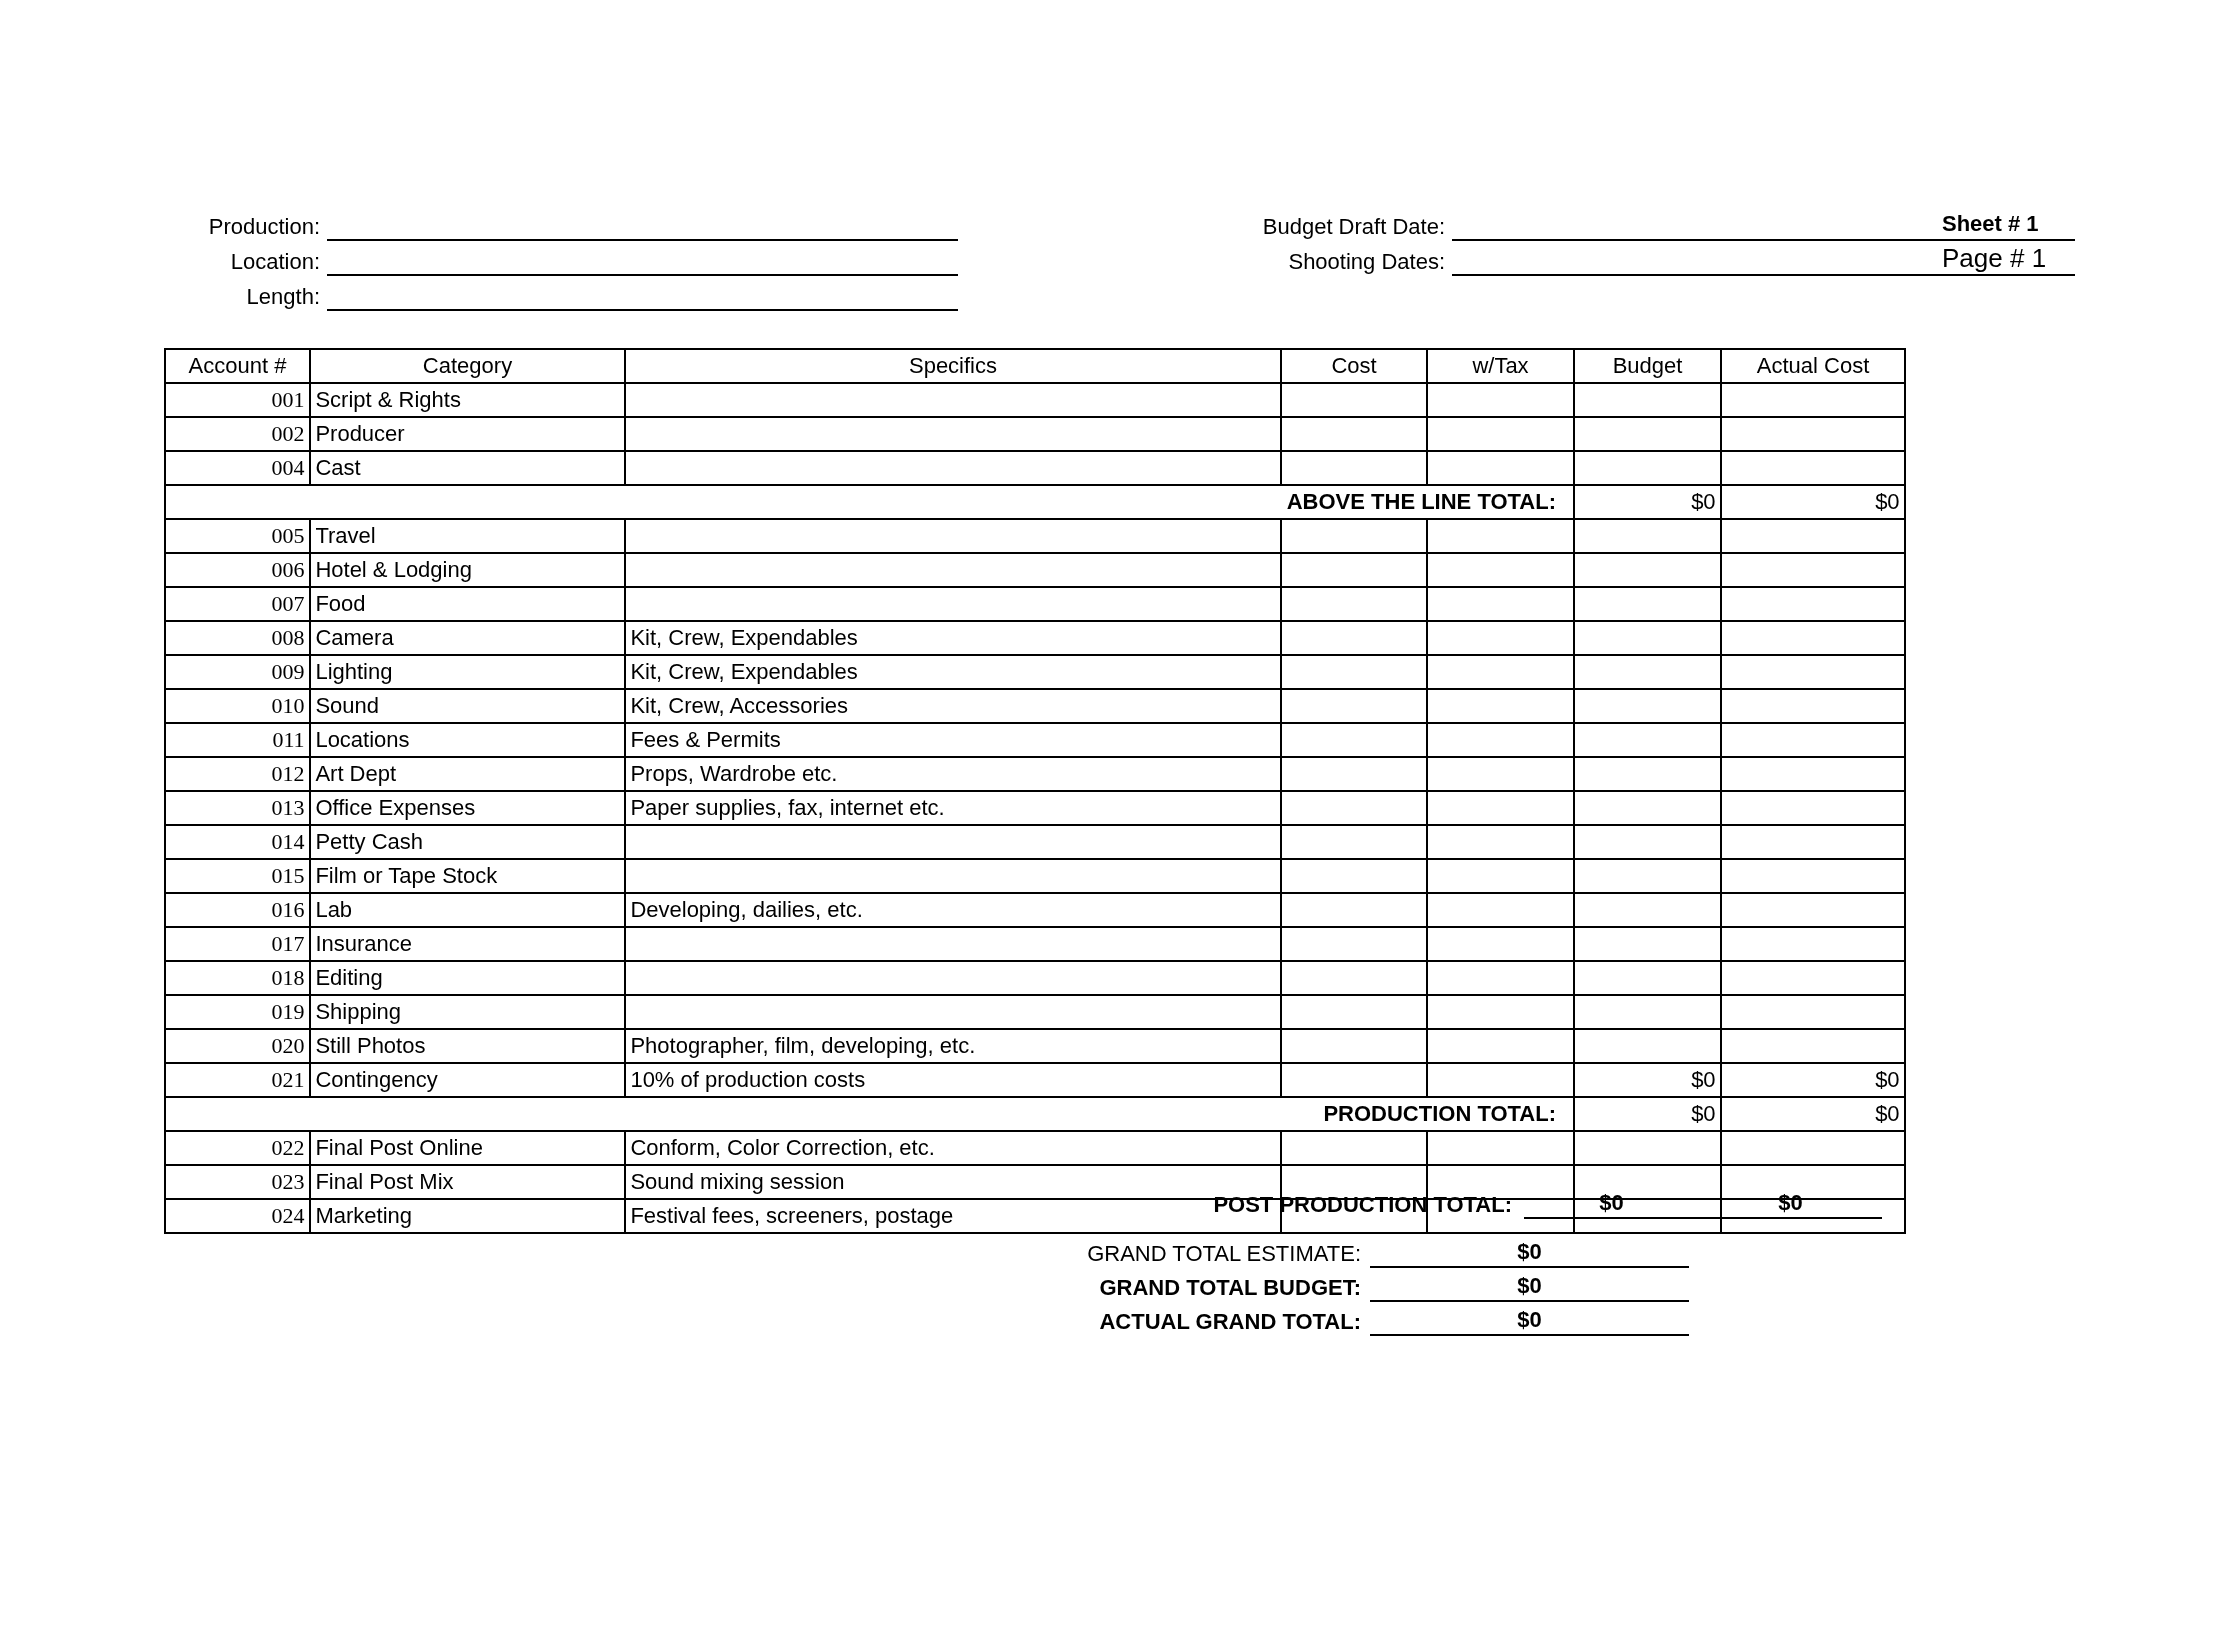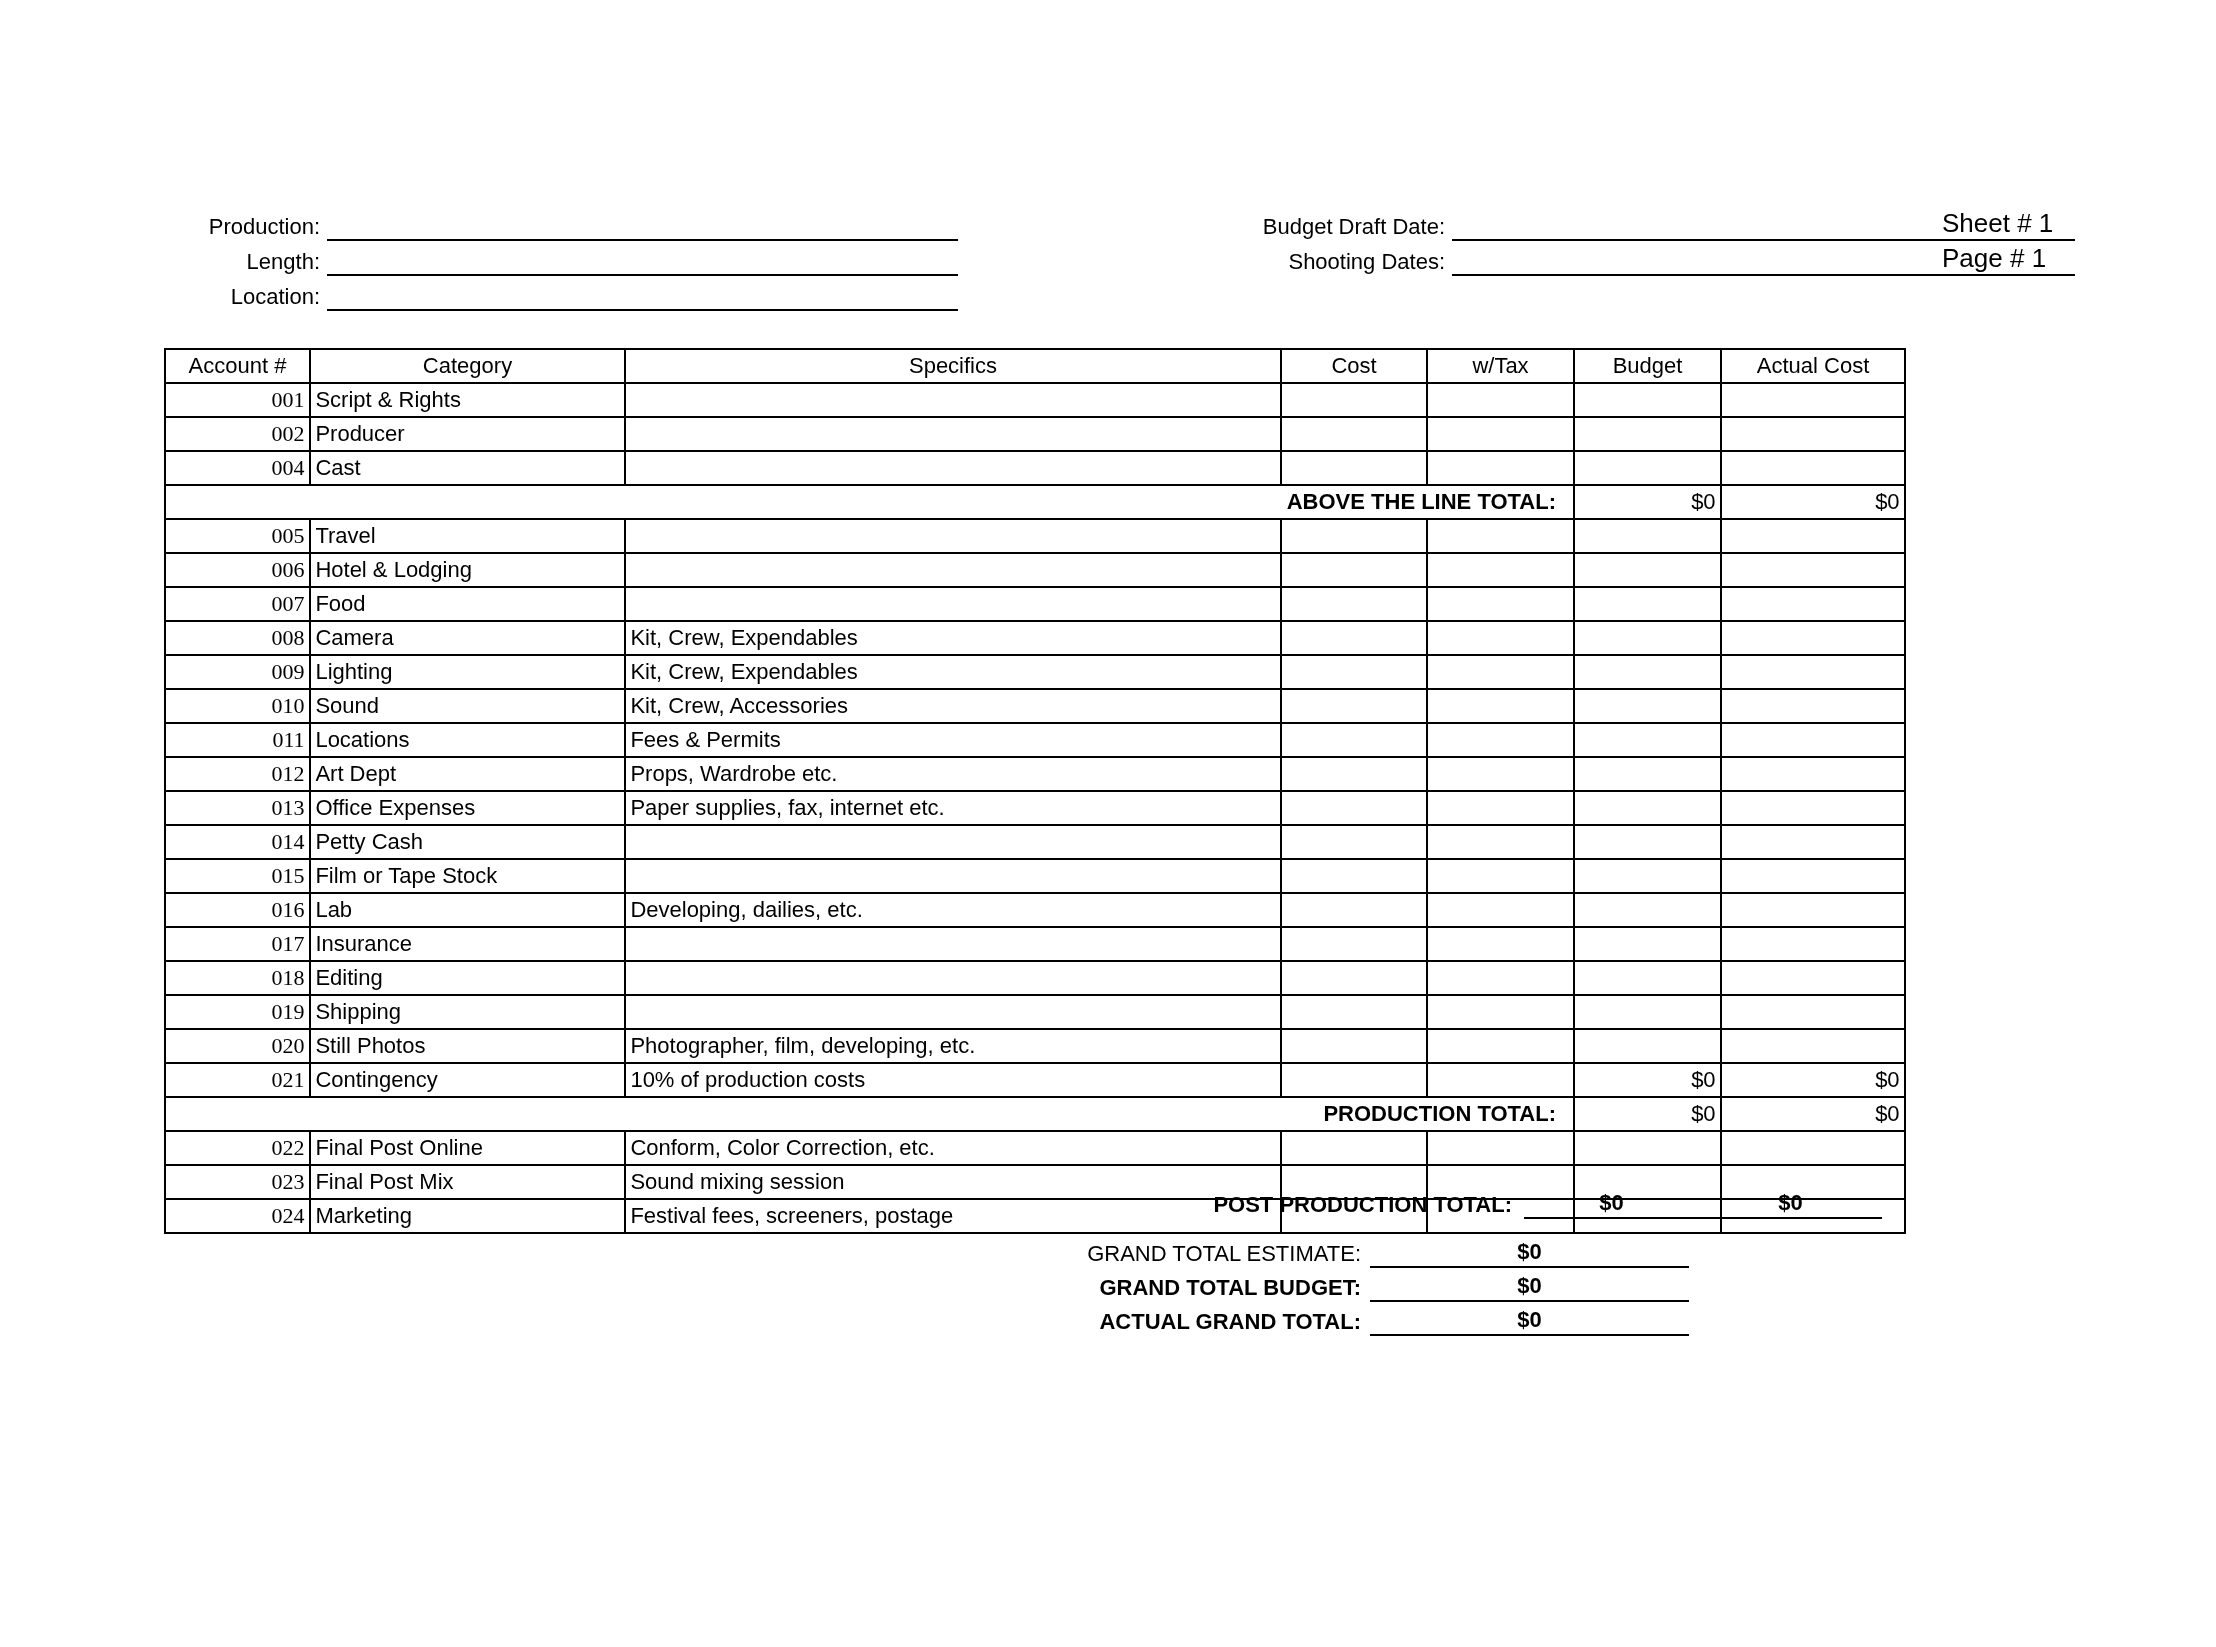--- a/index.html
+++ b/index.html
@@ -58,22 +58,22 @@
   .hdr-rule {
     flex: 1;
     border-bottom: 2.2px solid #000;
     height: 24px;
   }
 
   .sheet-no {
     position: absolute;
     left: 1942px;
     top: 206px;
-    font-size: 26px;
-    font-weight: normal;
+    font-size: 22px;
+    font-weight: bold;
     line-height: 35px;
     white-space: nowrap;
   }
   .page-no {
     position: absolute;
     left: 1942px;
     top: 241px;
     font-size: 26px;
     font-weight: normal;
     line-height: 35px;
@@ -160,25 +160,25 @@
 <div class="sheet">
 
   <div class="header">
 
     <div class="hdr-left">
       <div class="hdr-row">
         <div class="hdr-label">Production:</div>
         <div class="hdr-rule"></div>
       </div>
       <div class="hdr-row">
-        <div class="hdr-label">Length:</div>
+        <div class="hdr-label">Location:</div>
         <div class="hdr-rule"></div>
       </div>
       <div class="hdr-row">
-        <div class="hdr-label">Location:</div>
+        <div class="hdr-label">Length:</div>
         <div class="hdr-rule"></div>
       </div>
     </div>
 
     <div class="hdr-right">
       <div class="hdr-row">
         <div class="hdr-label">Budget Draft Date:</div>
         <div class="hdr-rule"></div>
       </div>
       <div class="hdr-row">

